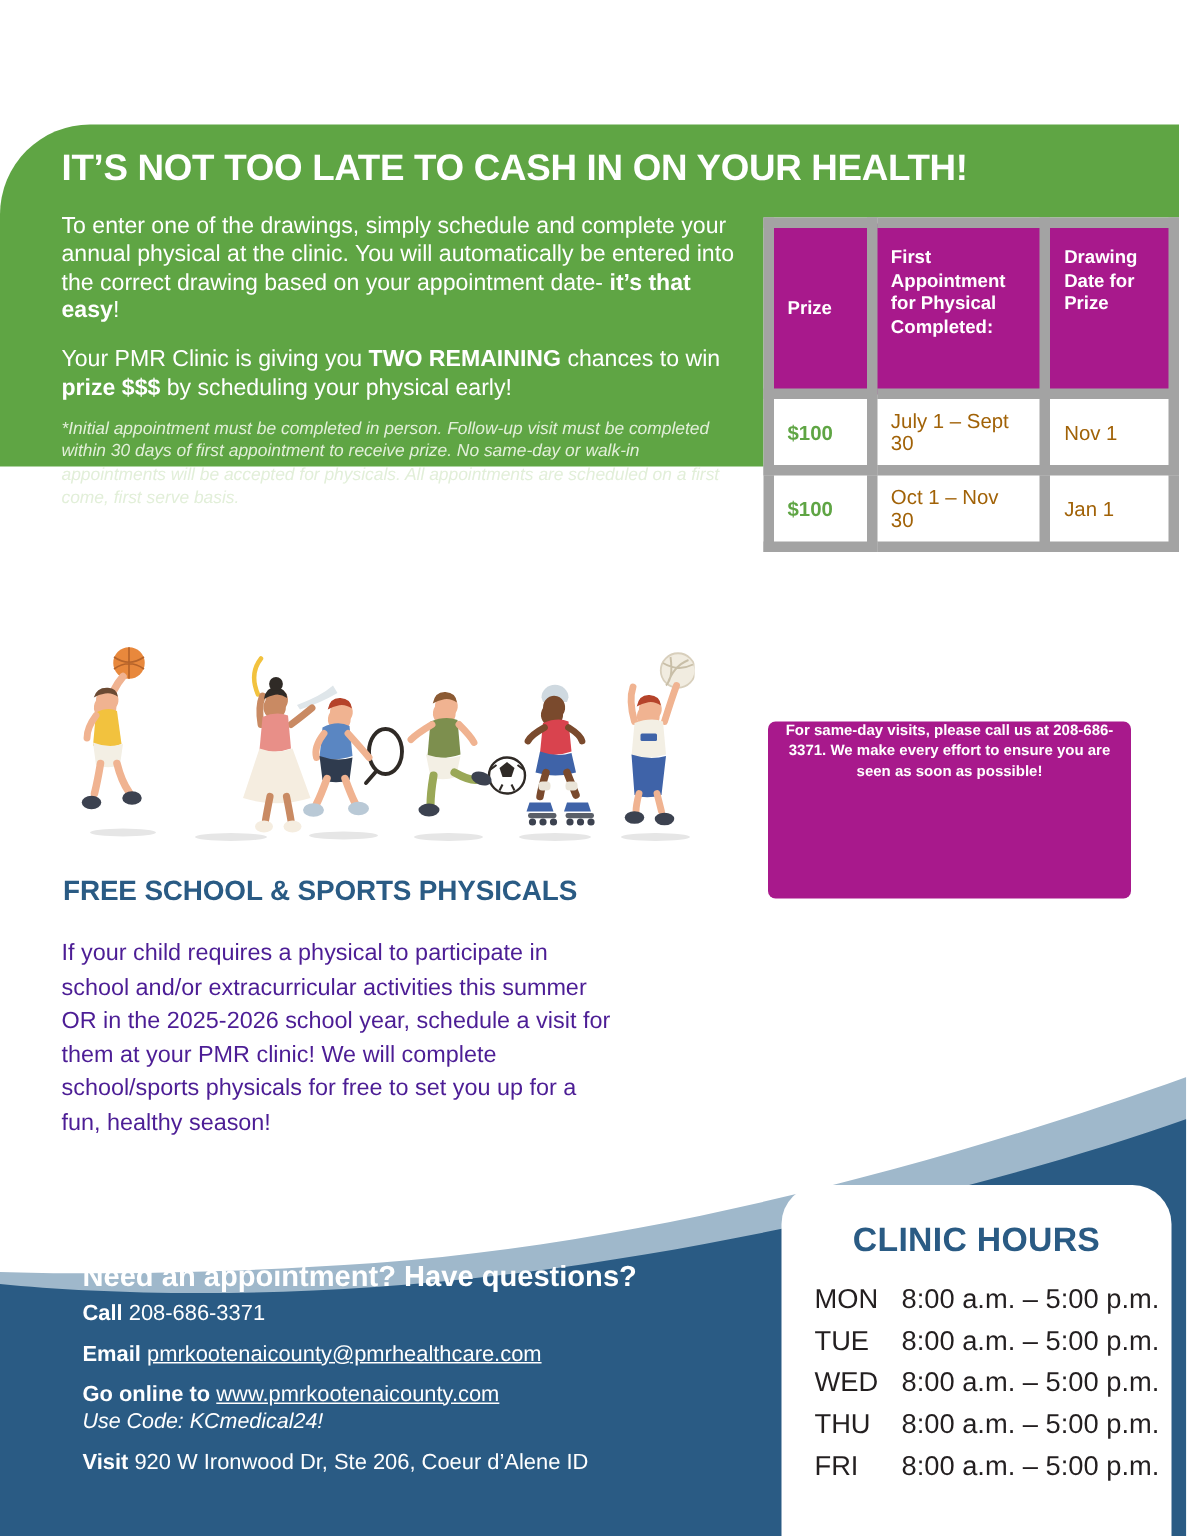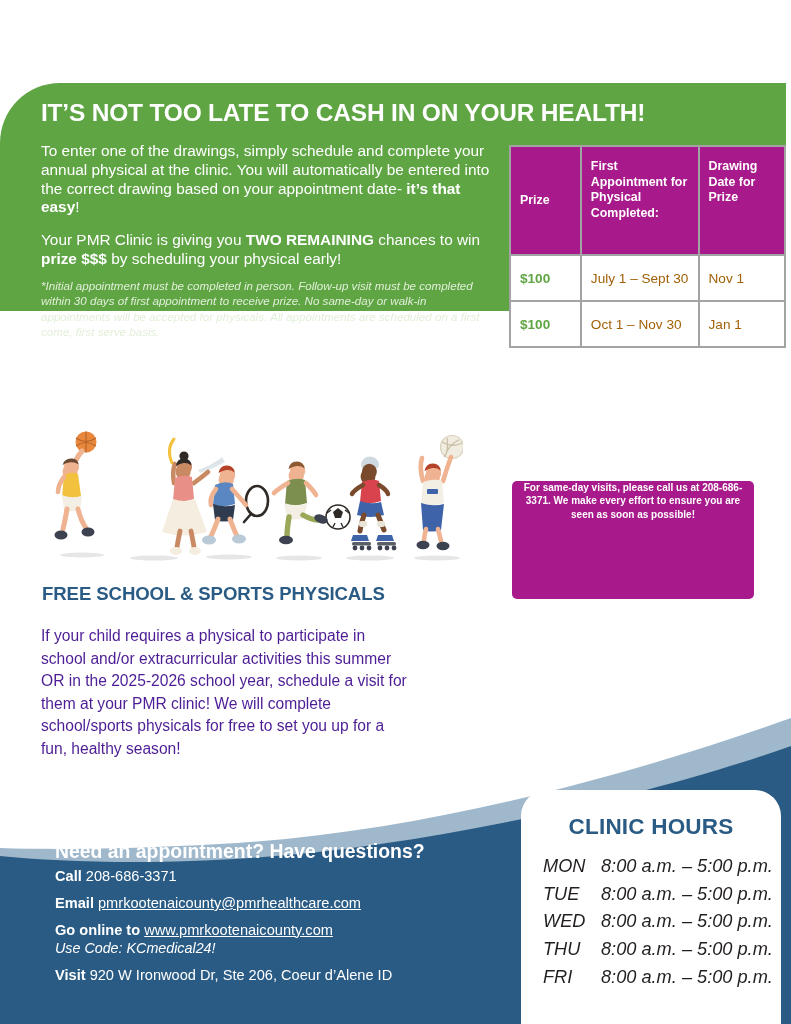--- a/index.html
+++ b/index.html
@@ -66,21 +66,21 @@
   
   .prize-table {
     position: absolute;
     left: 509px;
     top: 62px;
     border-collapse: collapse;
     background: #ffffff;
     table-layout: fixed;
   }
   .prize-table td, .prize-table th {
-    border: 2px solid #a3a3a3;
+    border: 7px solid #a3a3a3;
     padding: 7px 9px;
     text-align: left;
     vertical-align: middle;
   }
   .prize-table thead th {
     background: #a8198c;
     color: #ffffff;
     font-size: 12.4px;
     font-weight: bold;
     line-height: 1.25;
@@ -210,21 +210,20 @@
     color: #2a5b84;
     margin-top: 24px;
     letter-spacing: 0.2px;
   }
   .hours-list {
     margin-top: 13px;
     padding-left: 22px;
     font-size: 18.2px;
     color: #231f20;
     line-height: 1.52;
-    font-style: italic;
   }
   .hours-row {
     display: flex;
   }
   .hours-day {
     width: 58px;
     flex: 0 0 58px;
   }
   .hours-time { white-space: nowrap; }
 </style>

